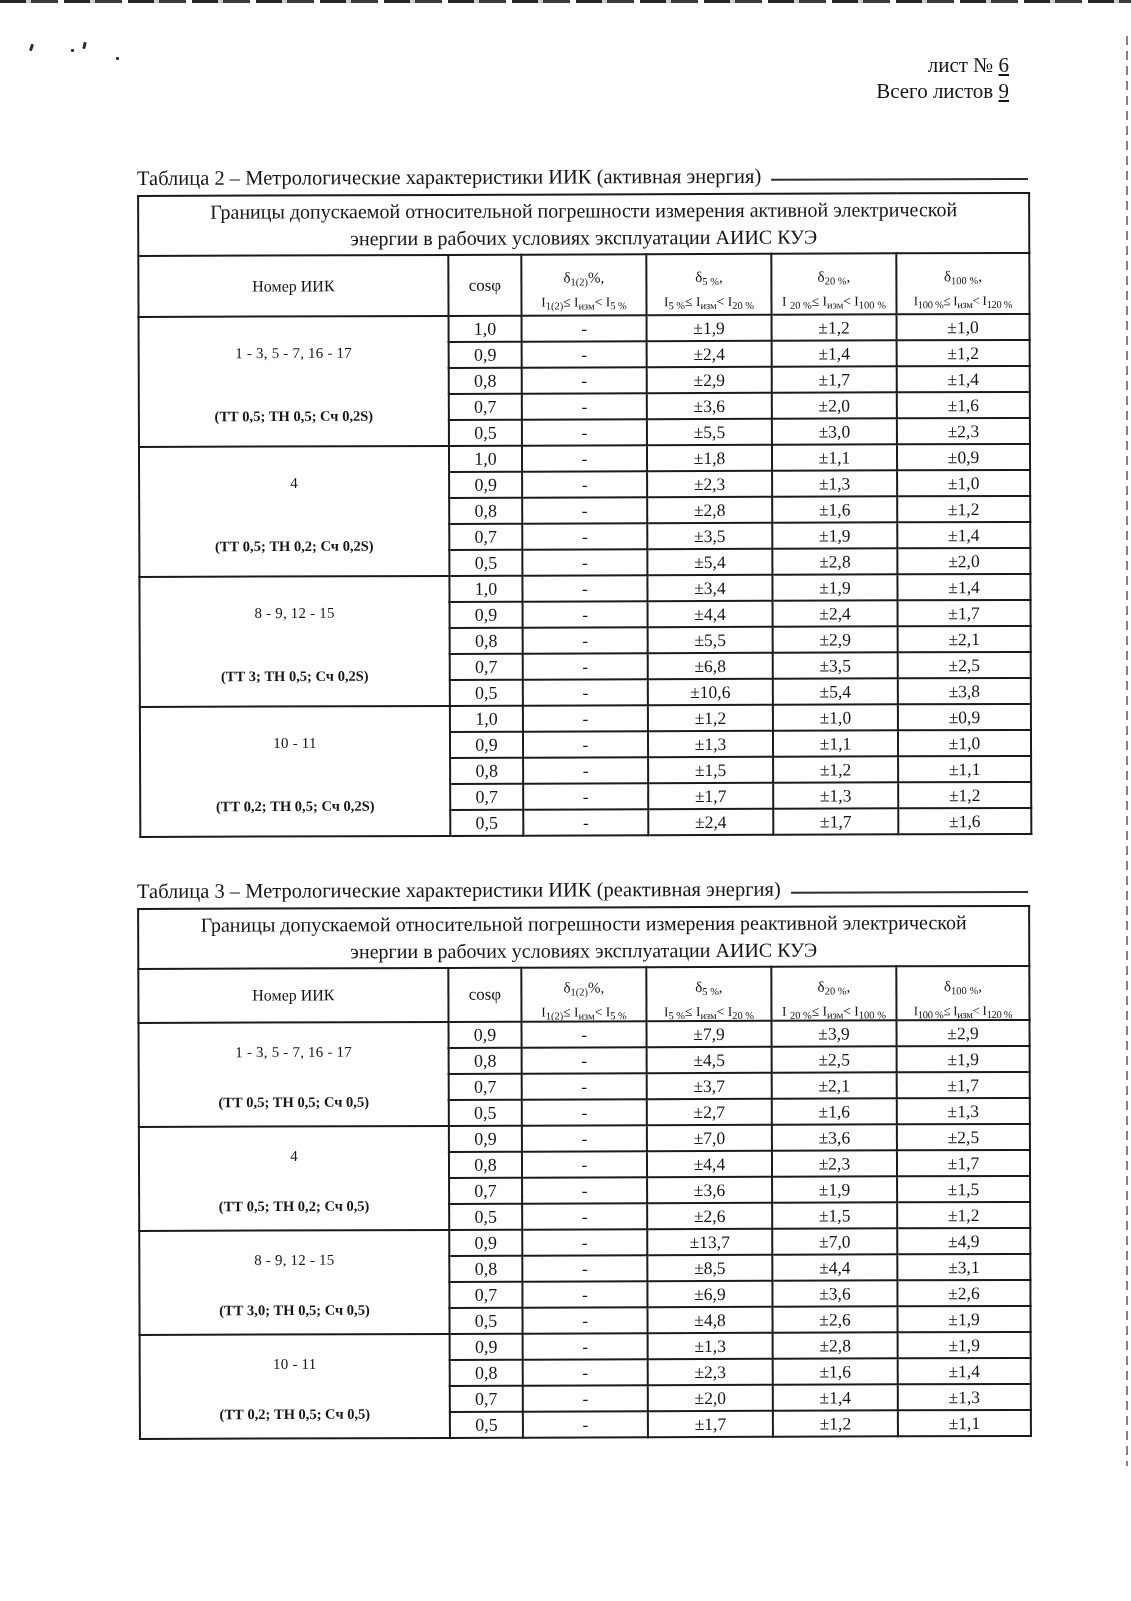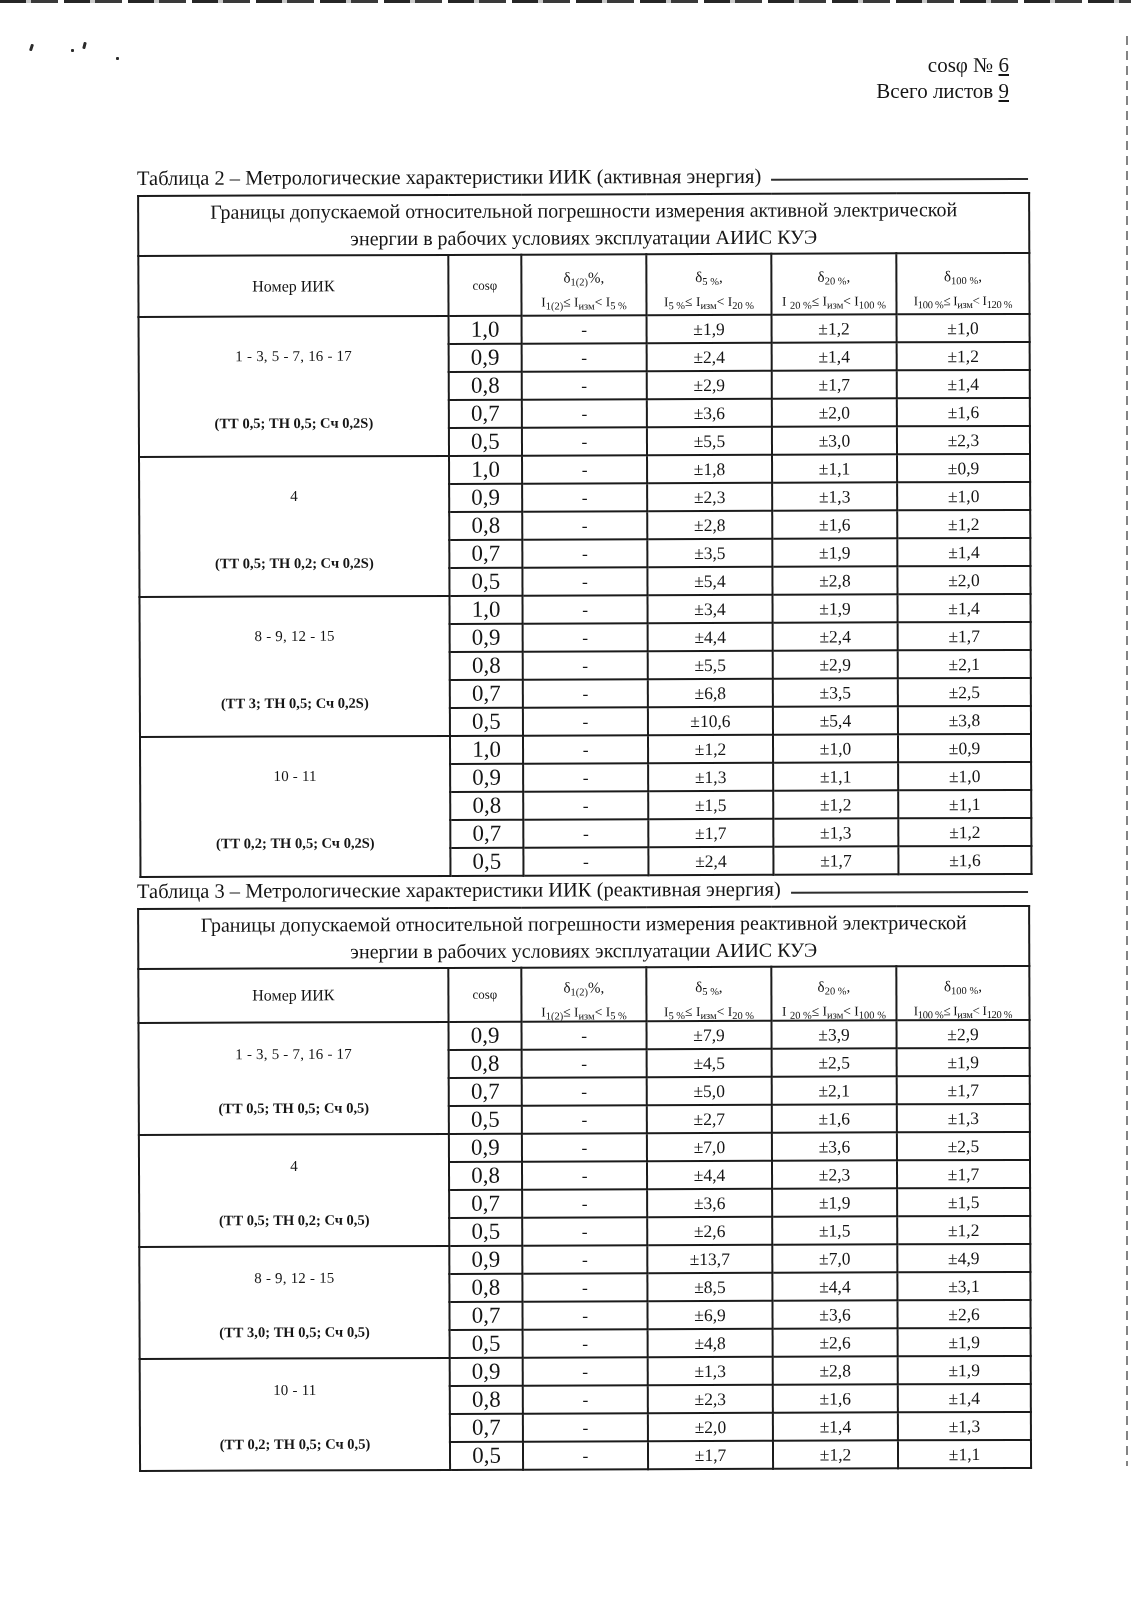--- a/index.html
+++ b/index.html
@@ -32,47 +32,47 @@
     transform:translateY(-2px);min-width:20px;}
   table{border-collapse:collapse;width:891px;table-layout:fixed;background:#fff;}
   col.c1{width:310px;} col.c2{width:73px;} col.c3{width:125px;}
   col.c4{width:125px;} col.c5{width:125px;} col.c6{width:133px;}
   td{border:2px solid #1b1b1b;text-align:center;vertical-align:middle;padding:0;}
   .cap{font-size:20px;line-height:27px;padding:2px 36px;font-weight:normal;}
   #t2 .cap{height:50px;} #t3 .cap{height:52px;}
   #t2 .hrow td{height:59px;} #t3 .hrow td{height:52px;}
   #t2 tbody tr{height:26px;} #t3 tbody tr{height:26px;}
   .th-iik{font-size:16px;}
-  .th-cos{font-size:13px;}
+  .th-cos{font-size:17px;}
   .dtitle{font-size:15px;line-height:16px;margin-top:10px;}
   .cond{font-size:13.5px;line-height:16px;margin-top:9px;padding:0 2px;}
   .hrow td:last-child .cond{white-space:nowrap;font-size:13px;letter-spacing:-0.3px;}
   sub{font-size:10.5px;line-height:0;vertical-align:-3px;}
   .grp{position:relative;}
   .gname{position:absolute;left:0;right:0;top:28%;transform:translateY(-50%);
     font-size:15px;letter-spacing:.2px;}
   .gspec{position:absolute;left:0;right:0;top:77%;transform:translateY(-50%);
     font-size:14.5px;font-weight:bold;}
-  .cosv{font-size:23px;}
+  .cosv{font-size:18px;}
   .val{font-size:17.5px;}
 </style>
 </head>
 <body>
 
 <div class="sheet">
 
   <div class="scan-top"></div>
   <div class="scan-right"></div>
   <i class="speck sp1"></i>
   <i class="speck sp2"></i>
   <i class="speck sp3"></i>
   <i class="speck sp4"></i>
 
   <div class="page-head">
-    <div><span>cosφ №</span>&nbsp;<span class="u">6</span></div>
+    <div><span>лист №</span>&nbsp;<span class="u">6</span></div>
     <div><span>Всего листов</span>&nbsp;<span class="u">9</span></div>
   </div>
 
   <section class="tblock" id="t2">
     <div class="tbl-title">
       <span>Таблица 2 –  Метрологические характеристики ИИК (активная энергия)</span>
       <span class="title-rule"></span>
     </div>
     <div class="tbl-mount">
         <table>
@@ -326,21 +326,21 @@
             <tr>
               <td class="cosv">0,8</td>
               <td class="val">-</td>
               <td class="val">±4,5</td>
               <td class="val">±2,5</td>
               <td class="val">±1,9</td>
             </tr>
             <tr>
               <td class="cosv">0,7</td>
               <td class="val">-</td>
-              <td class="val">±5,0</td>
+              <td class="val">±3,7</td>
               <td class="val">±2,1</td>
               <td class="val">±1,7</td>
             </tr>
             <tr>
               <td class="cosv">0,5</td>
               <td class="val">-</td>
               <td class="val">±2,7</td>
               <td class="val">±1,6</td>
               <td class="val">±1,3</td>
             </tr>

